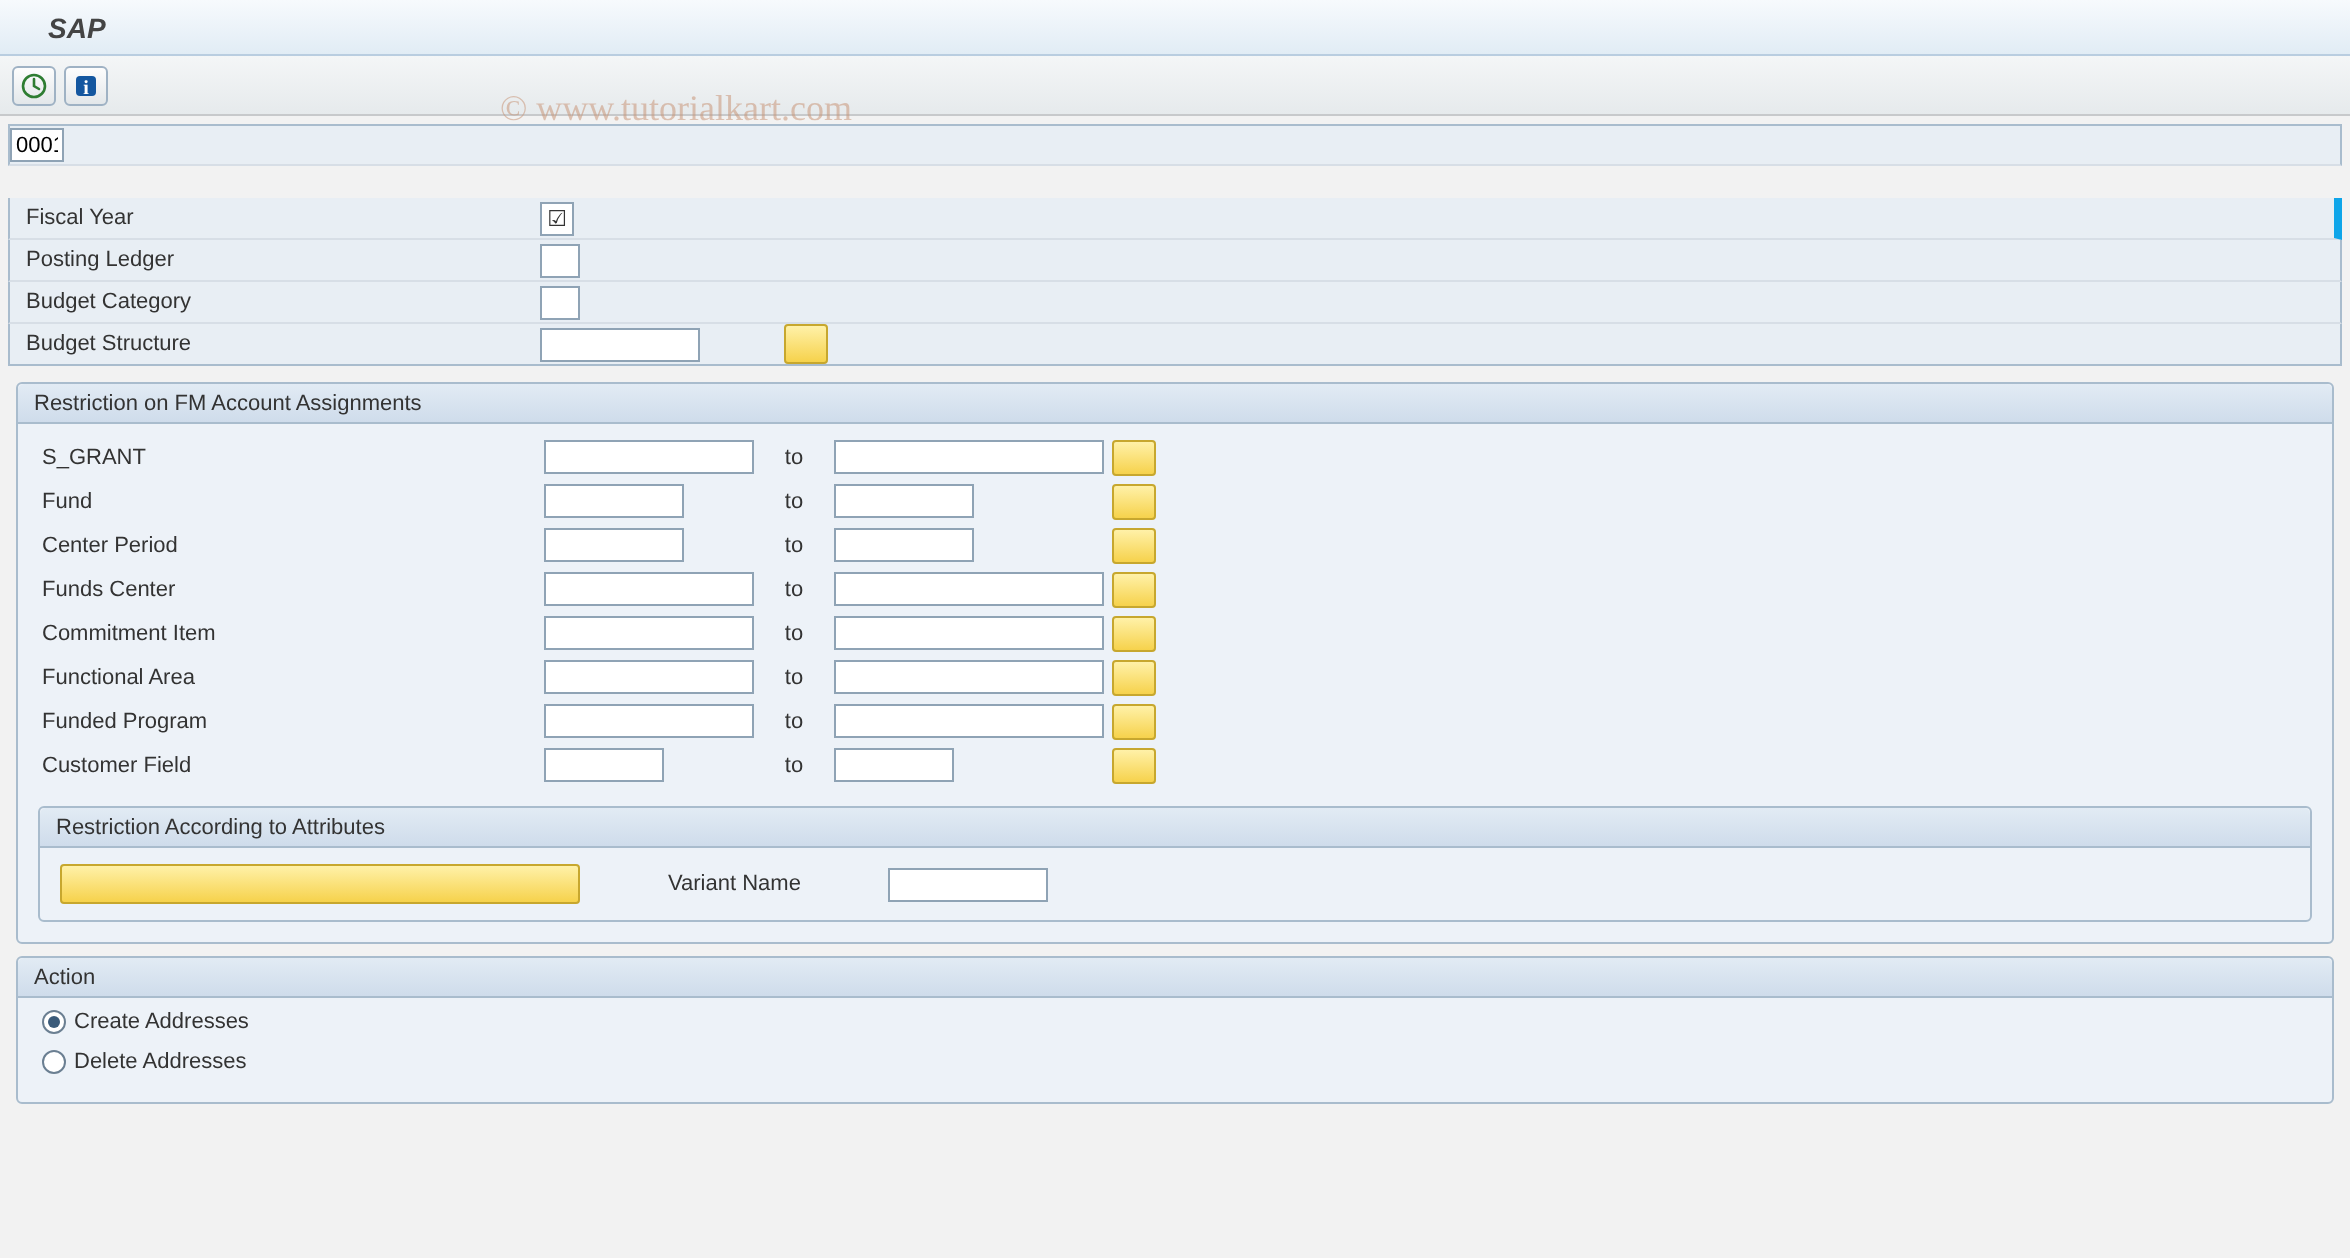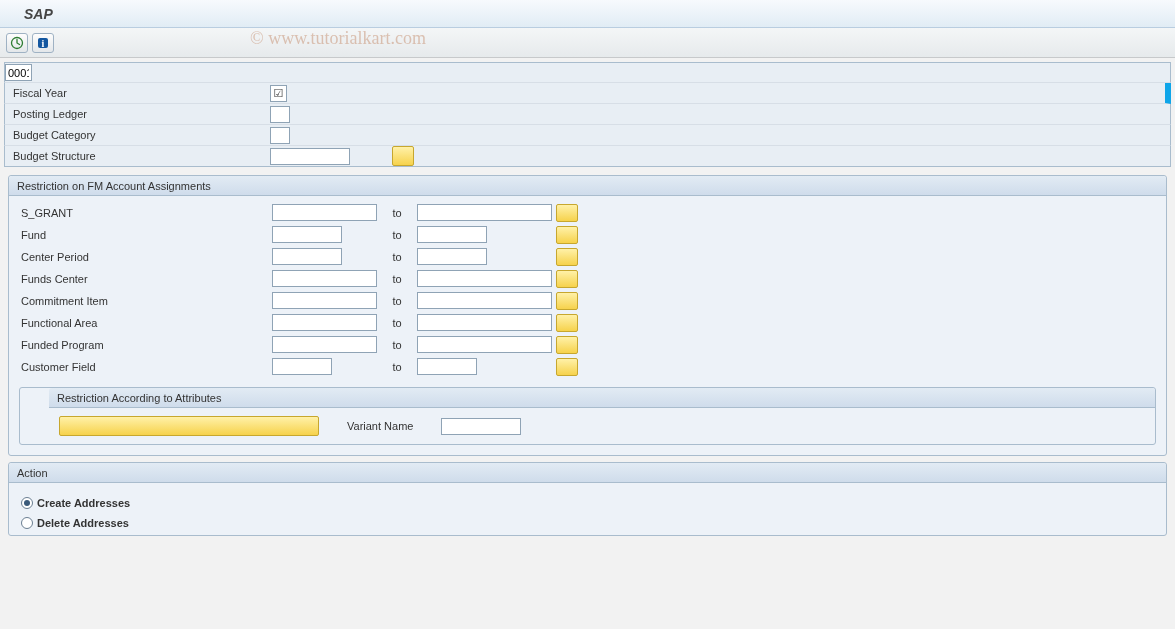--- a/index.html
+++ b/index.html
@@ -126,31 +126,30 @@
     border: 1px solid #c7a72e;
     border-radius: 2px;
     margin-left: 4px;
     cursor: pointer;
   }
   .inner-group {
     margin: 10px 2px 4px 2px;
     border: 1px solid #a9bccd;
     border-radius: 3px;
     background: #edf2f8;
-    padding-left: 29px;
-  }
-  .radio-row { display:flex; align-items:flex-end; height:20px; gap:4px; padding-left:4px; cursor: default; font-weight: bold; }
+  }
+  .radio-row { display:flex; align-items:flex-start; height:20px; gap:4px; padding-left:4px; cursor: default; }
   .radio {
     width:12px; height:12px; border:1px solid #6b7f92; border-radius:50%; background:#fff;
     display:flex; align-items:center; justify-content:center;
   }
   .radio.checked::after { content:""; width:6px; height:6px; border-radius:50%; background:#3b5b7a; }
   .watermark {
     position:absolute;
-    top: 28px;
+    top: 44px;
     left: 250px;
     font-size: 18px;
     color: rgba(200,150,120,0.55);
     font-family: Georgia, serif;
     pointer-events:none;
   }
 </style>
 </head>
 <body>
 
@@ -176,21 +175,21 @@
 <div class="watermark">© www.tutorialkart.com</div>
 
 <div class="content">
 
   <div class="panel-top" style="padding:0; border:none; background:none;">
     <div class="row" style="border-top:1px solid #a9bccd; border-left:1px solid #a9bccd; border-right:1px solid #a9bccd;">
       <div class="field">
           <input class="input readonly" style="width: 27px;" value="0001">
         </div>
     </div>
-    <div class="row" style="border-left:1px solid #a9bccd; border-right:6px solid #0ea5e9;">
+    <div class="row" style="border-left:1px solid #a9bccd; border-right:4px solid #0ea5e9;margin-top:16px;">
       <div class="label">Fiscal Year</div>
       <div class="field">
           <div class="checkbox">☑</div>
         </div>
     </div>
     <div class="row" style="border-left:1px solid #a9bccd; border-right:1px solid #a9bccd;">
       <div class="label">Posting Ledger</div>
       <div class="field">
           <input class="input" style="width: 20px;">
         </div>
@@ -273,21 +272,21 @@
         <input class="input" style="width: 60px;">
         <span style="width:45px;"></span>
         <div class="to">to</div>
         <input class="input" style="width: 60px;">
         <span style="width:75px;"></span>
         <button class="multi-btn"></button>
       </div>
 
       <div class="inner-group">
         <div class="group-header">Restriction According to Attributes</div>
-        <div class="group-body" style="display:flex; align-items:center; gap:28px; padding:8px 10px;">
+        <div class="group-body" style="display:flex; align-items:center; gap:44px; padding:8px 10px;">
           <button class="big-yellow-btn"></button>
           <span>Variant Name</span>
           <input class="input" style="width: 80px;">
         </div>
       </div>
     </div>
   </div>
 
   <div class="group">
     <div class="group-header">Action</div>

